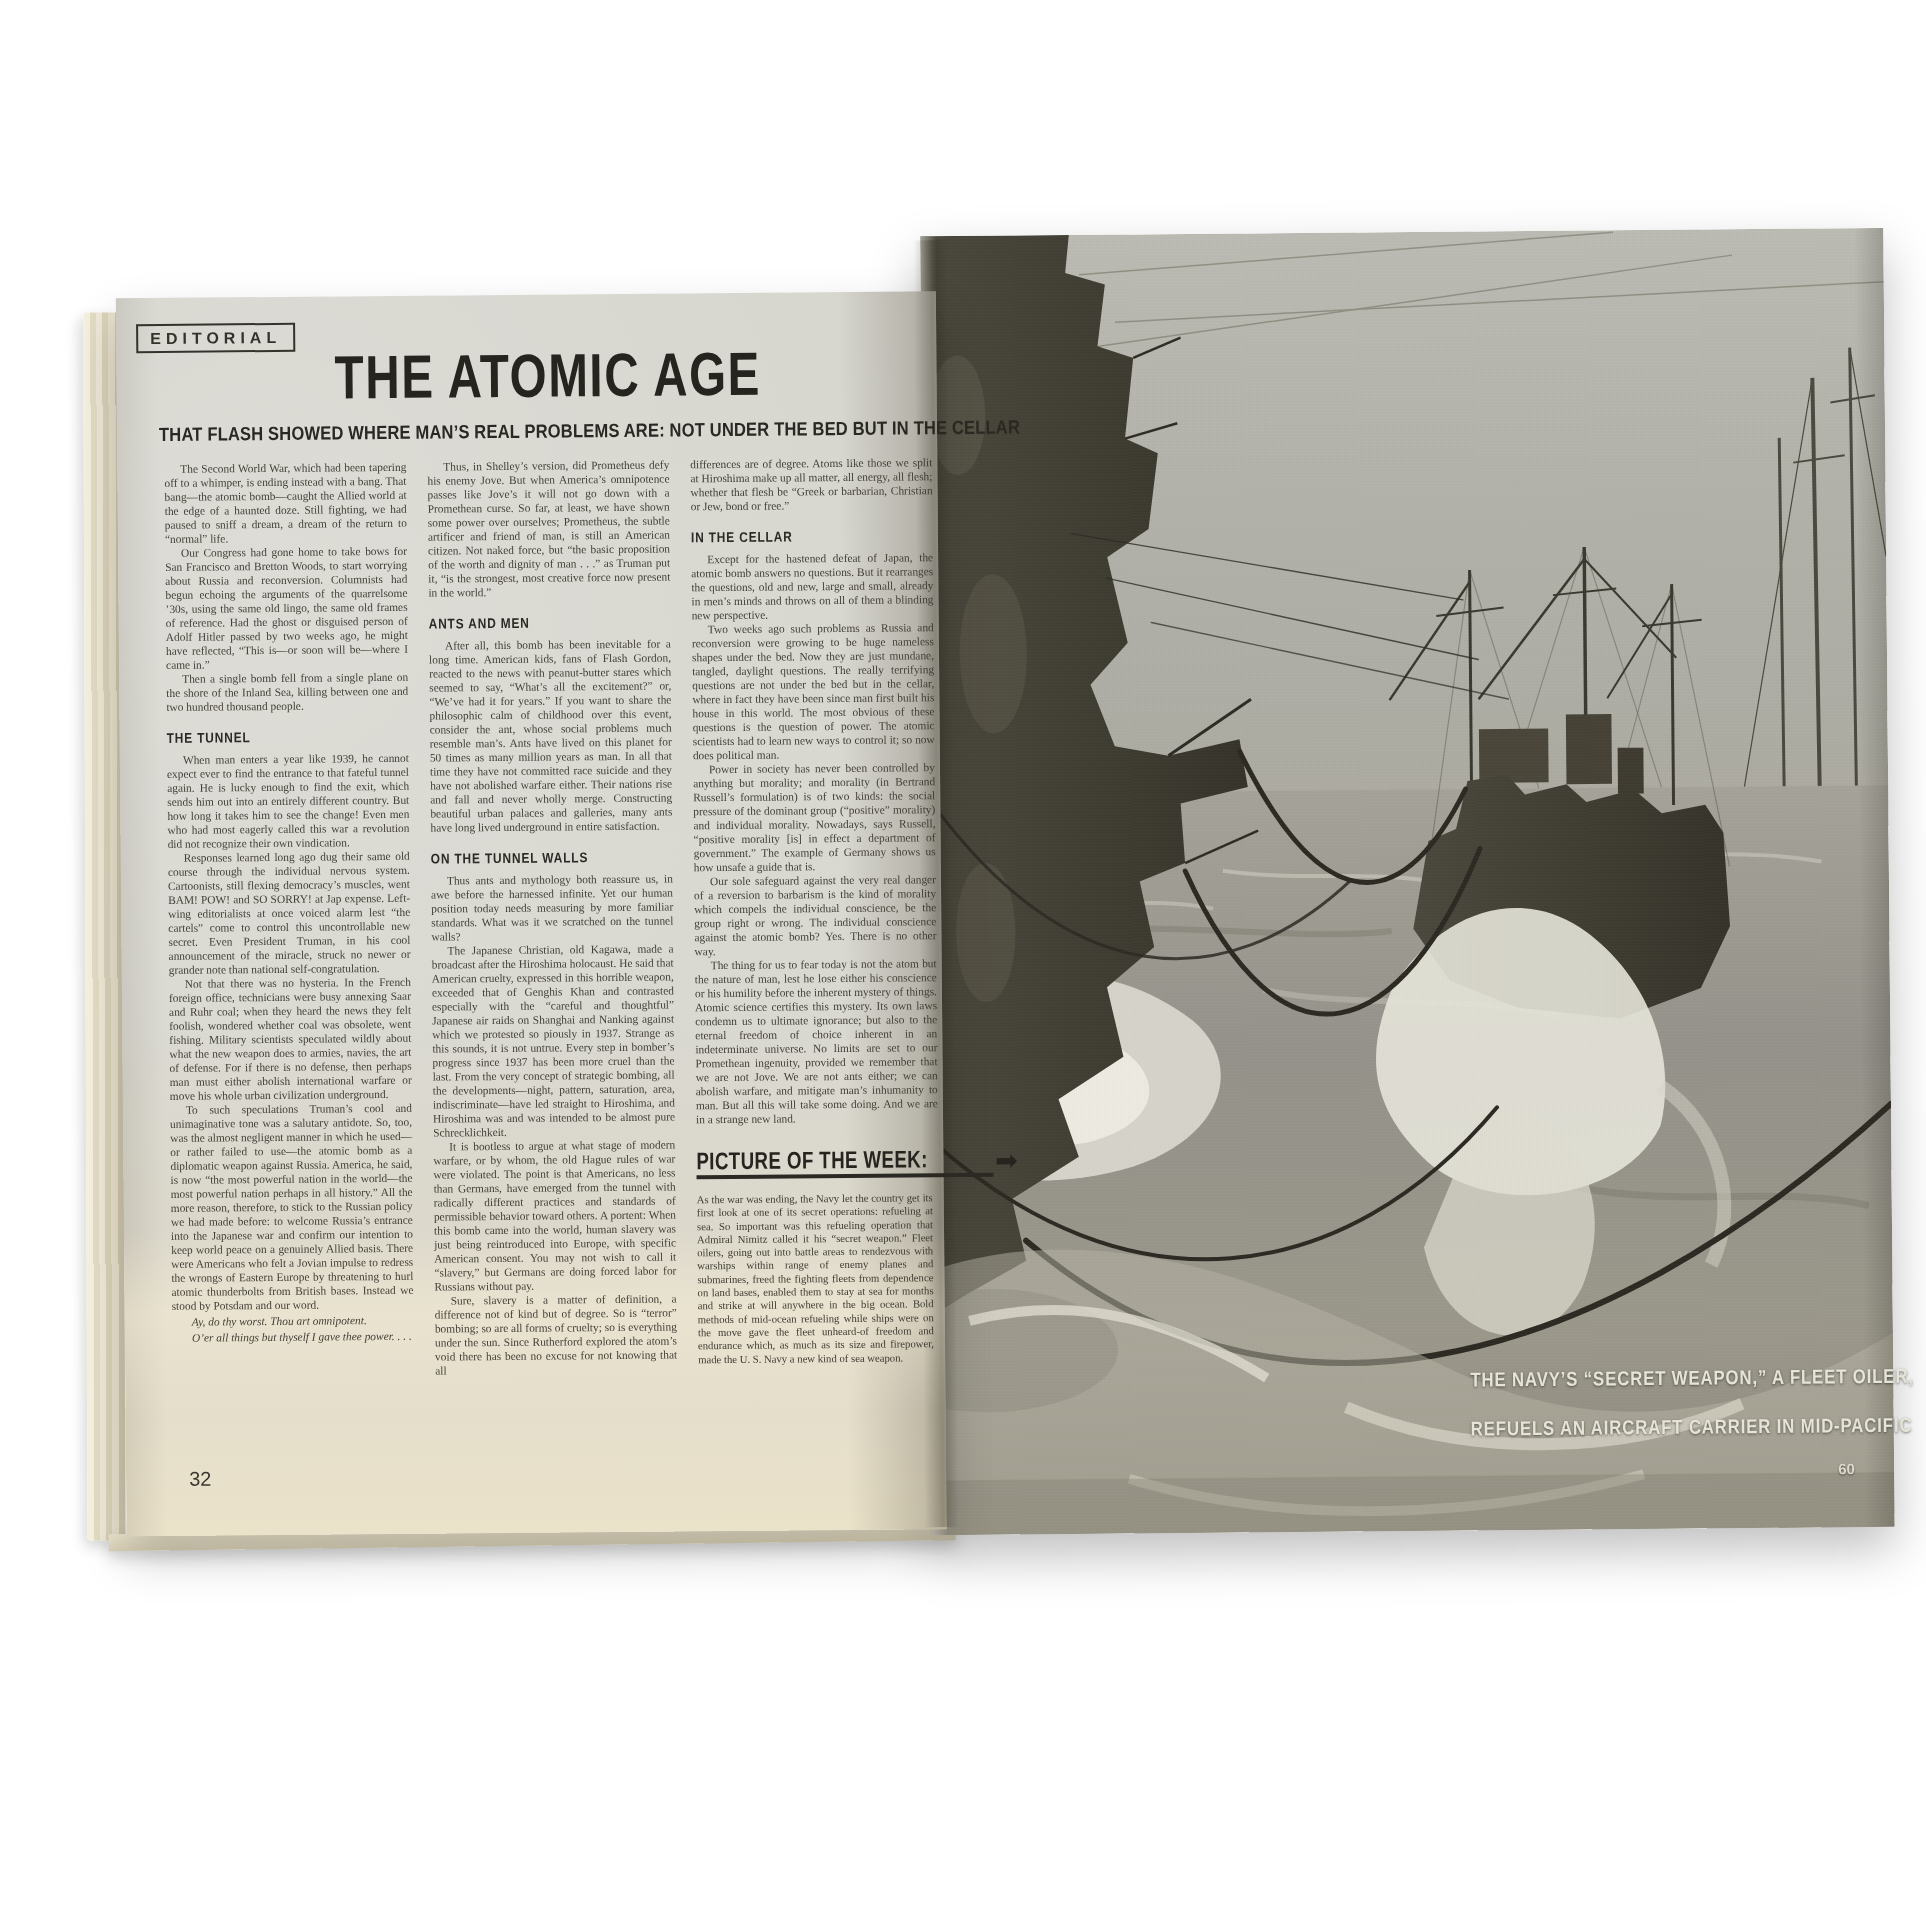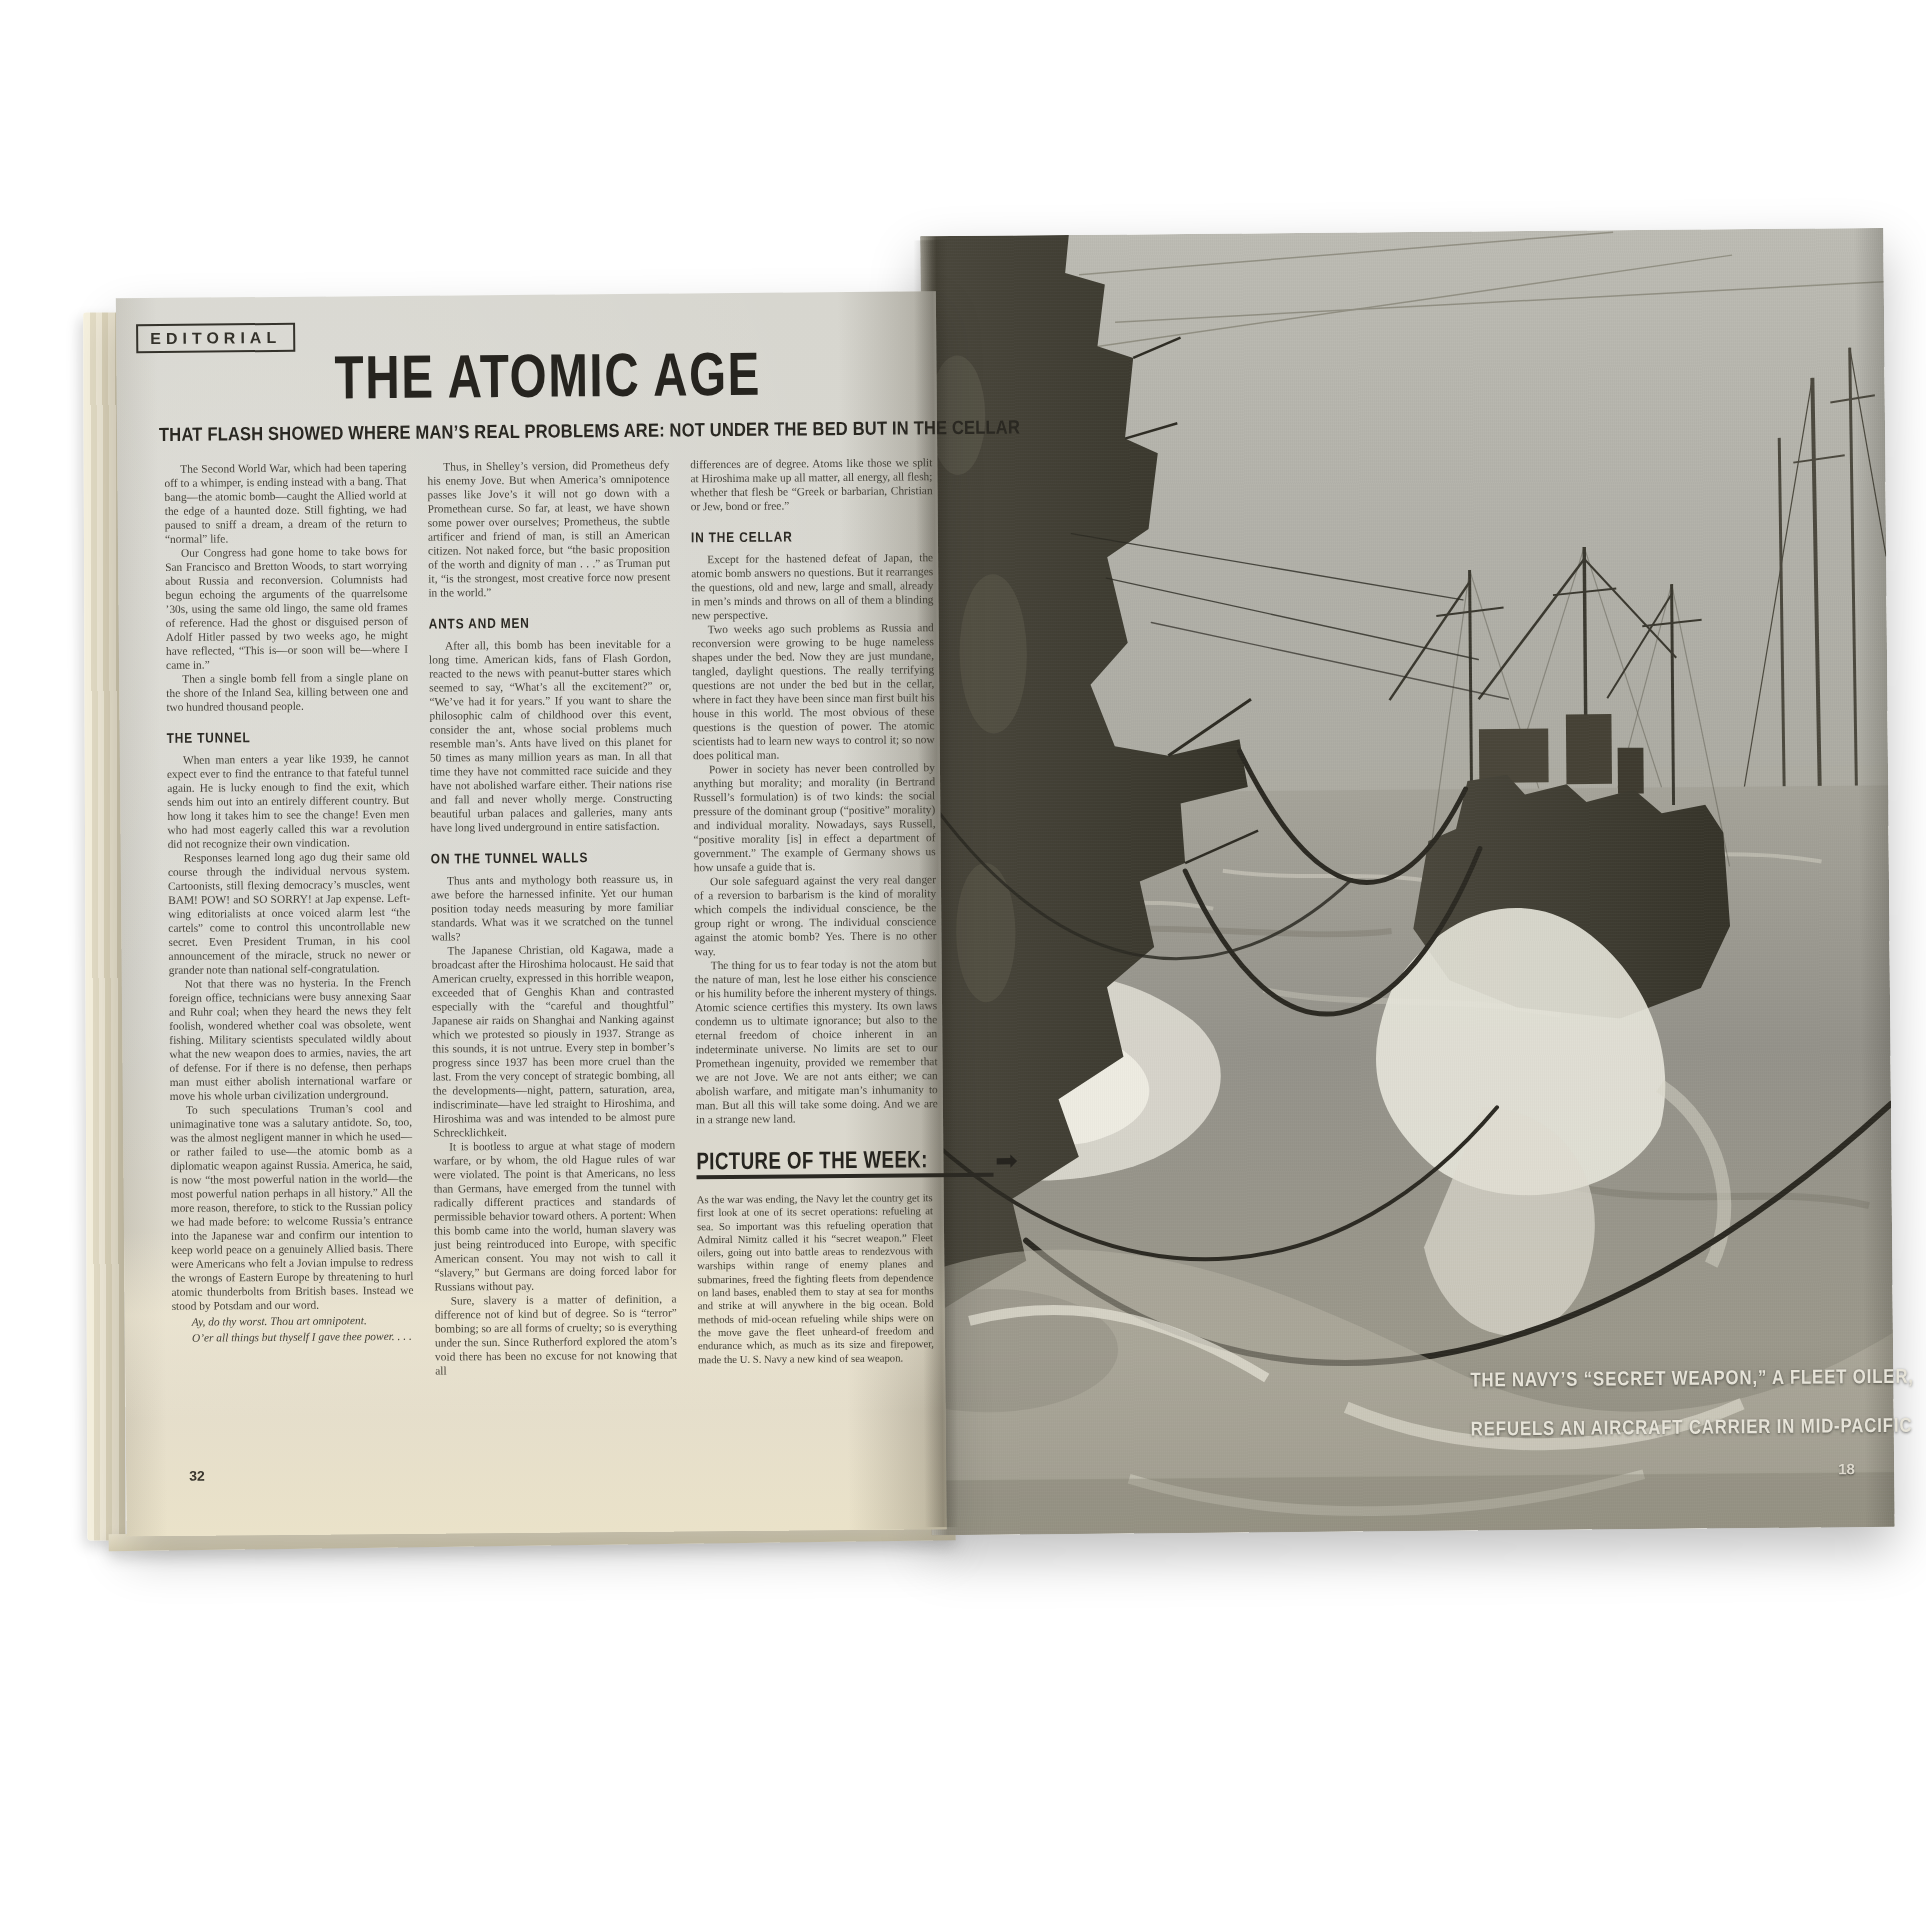--- a/index.html
+++ b/index.html
@@ -48,21 +48,21 @@
 
   .potw{margin-top:28px;}
   .potw-row{display:flex;align-items:center;}
   .potw-title{display:inline-block;border-bottom:4px solid #2b2923;padding-bottom:7px;
     font-family:"Liberation Sans",sans-serif;font-weight:700;font-size:24px;color:#26241f;white-space:nowrap;}
   .potw-title .cond{display:inline-block;transform:scaleX(.78);transform-origin:0 50%;letter-spacing:0.5px;}
   .potw-arrow{font-family:"DejaVu Sans",sans-serif;font-size:27px;color:#26241f;margin-left:2px;margin-top:-8px;}
   .potw-caption{margin-top:14px;width:236px;font-size:10.7px;line-height:13.3px;color:#3e3b32;text-align:justify;}
 
   .pageno-left{position:absolute;left:63px;top:1170px;font-family:"Liberation Sans",sans-serif;
-    font-weight:700;font-size:14px;color:#3a372f;}
+    font-weight:400;font-size:20px;color:#3a372f;}
 
   
   .right-page{position:absolute;left:896px;top:16px;width:963px;height:1299px;z-index:1;
     box-shadow:0 22px 50px rgba(0,0,0,.25);}
   .right-page svg{position:absolute;left:0;top:0;width:100%;height:100%;}
   .grain{position:absolute;inset:0;pointer-events:none;opacity:.55;
     background-image:repeating-linear-gradient(0deg, rgba(255,255,255,.035) 0 1px, rgba(0,0,0,0) 1px 3px),
                      repeating-linear-gradient(90deg, rgba(0,0,0,.025) 0 1px, rgba(0,0,0,0) 1px 2px);}
   .photo-caption{position:absolute;left:540px;width:416px;font-family:"Liberation Sans",sans-serif;
     font-weight:700;font-size:20px;color:#e6e3d8;white-space:nowrap;text-shadow:0 1px 3px rgba(20,20,15,.55);}
@@ -214,21 +214,21 @@
         </g>
 
         <rect x="0" y="0" width="16" height="1305" fill="url(#edgeL)"></rect>
         <rect x="943" y="0" width="30" height="1305" fill="url(#edgeR)"></rect>
       </svg>
 
       <div class="grain"></div>
 
       <div class="photo-caption caption-1"><span class="cond">THE NAVY’S “SECRET WEAPON,” A FLEET OILER,</span></div>
       <div class="photo-caption caption-2"><span class="cond">REFUELS AN AIRCRAFT CARRIER IN MID-PACIFIC</span></div>
-      <div class="pageno-right">18</div>
+      <div class="pageno-right">60</div>
     </div>
 
     <div class="left-page">
       <div class="light-band"></div>
 
       <div class="editorial-box">EDITORIAL</div>
       <div class="page-title"><span class="cond">THE ATOMIC AGE</span></div>
       <div class="page-subtitle"><span class="cond">THAT FLASH SHOWED WHERE MAN’S REAL PROBLEMS ARE: NOT UNDER THE BED BUT IN THE CELLAR</span></div>
 
       <div class="col col-1">

